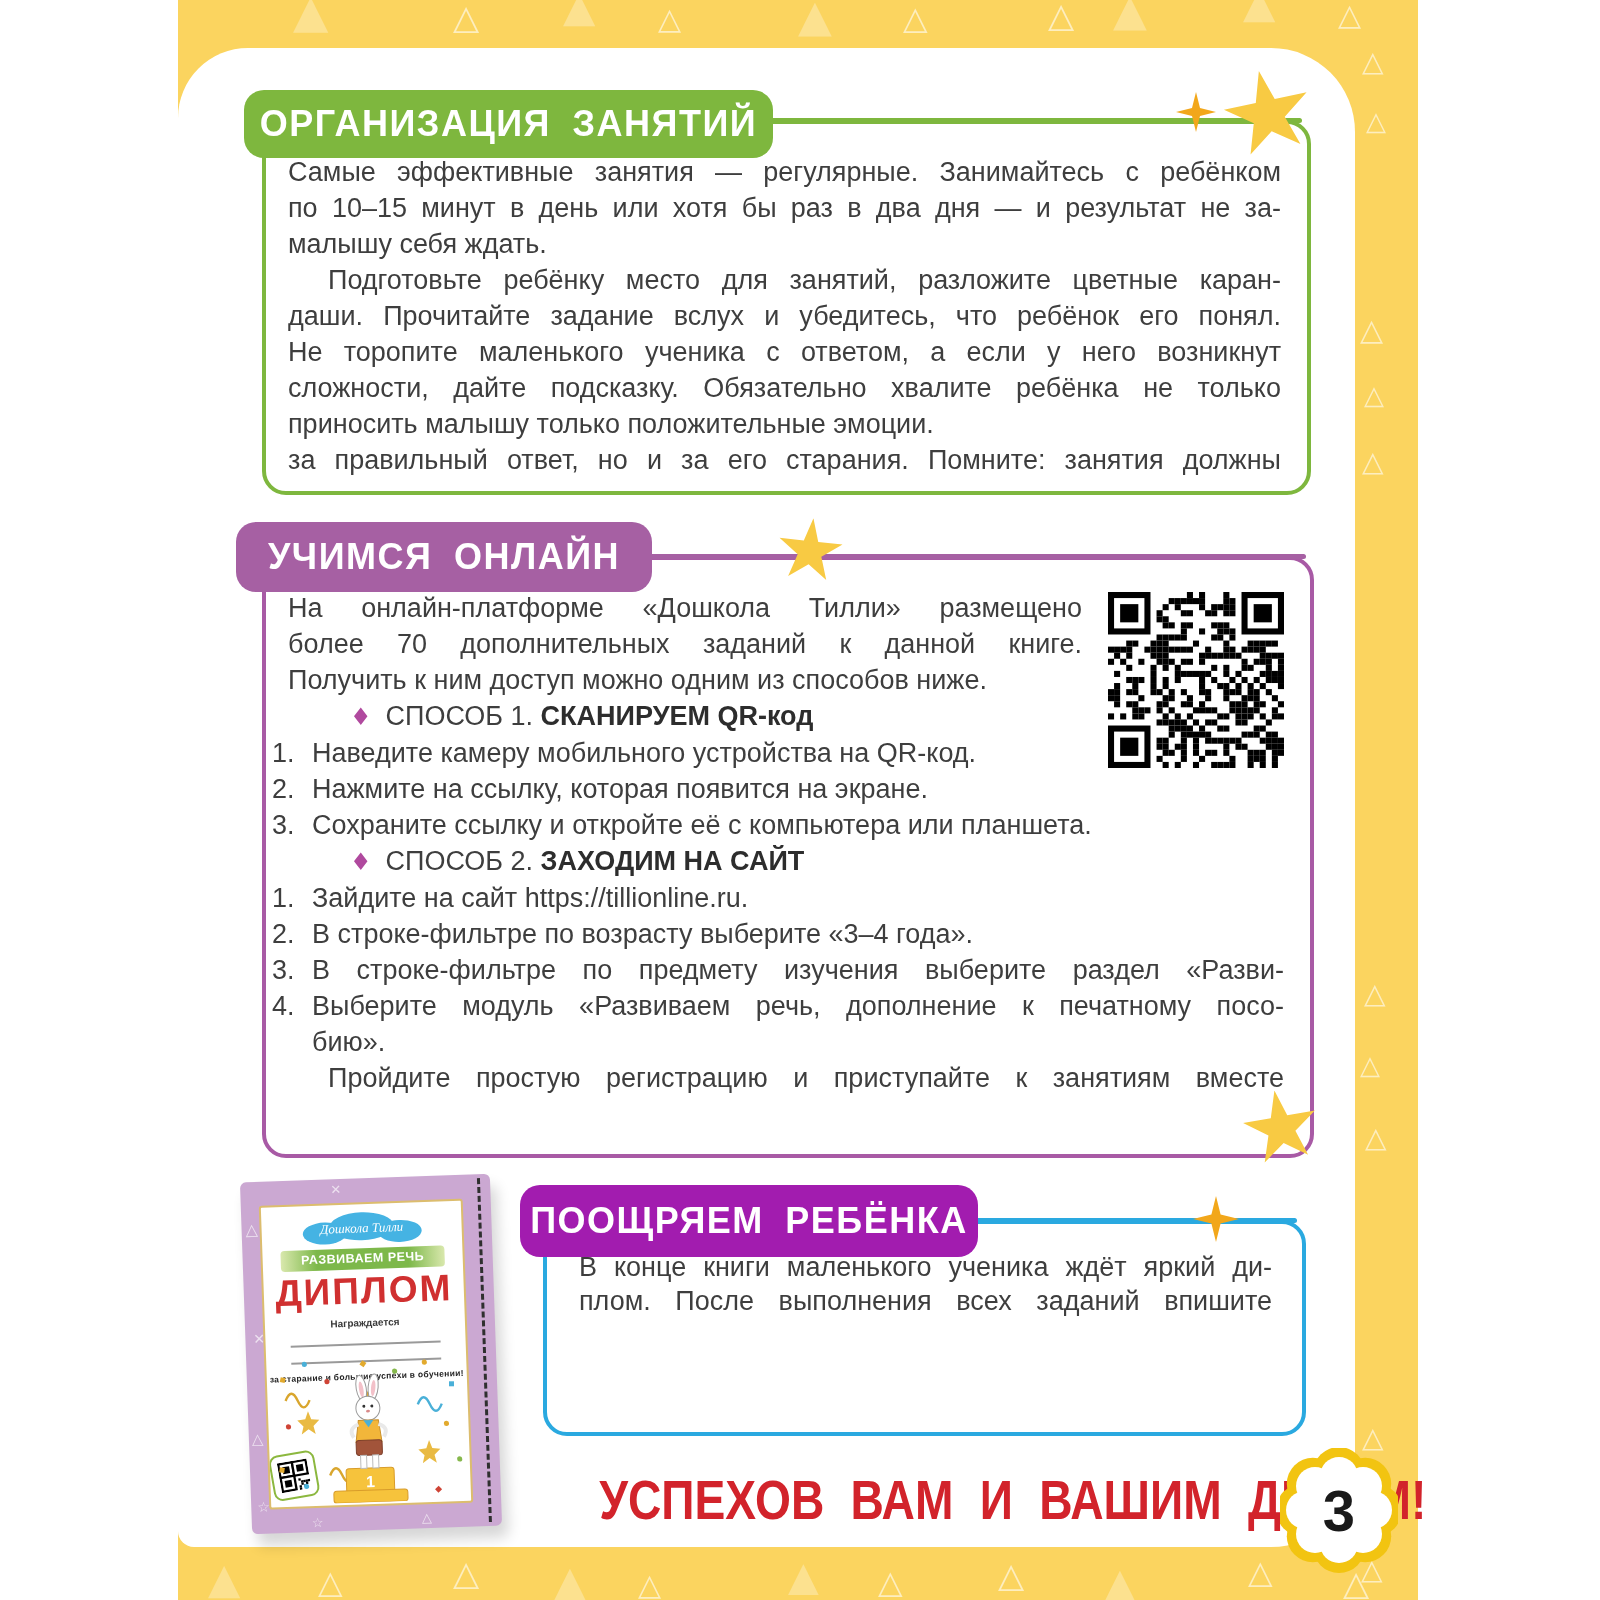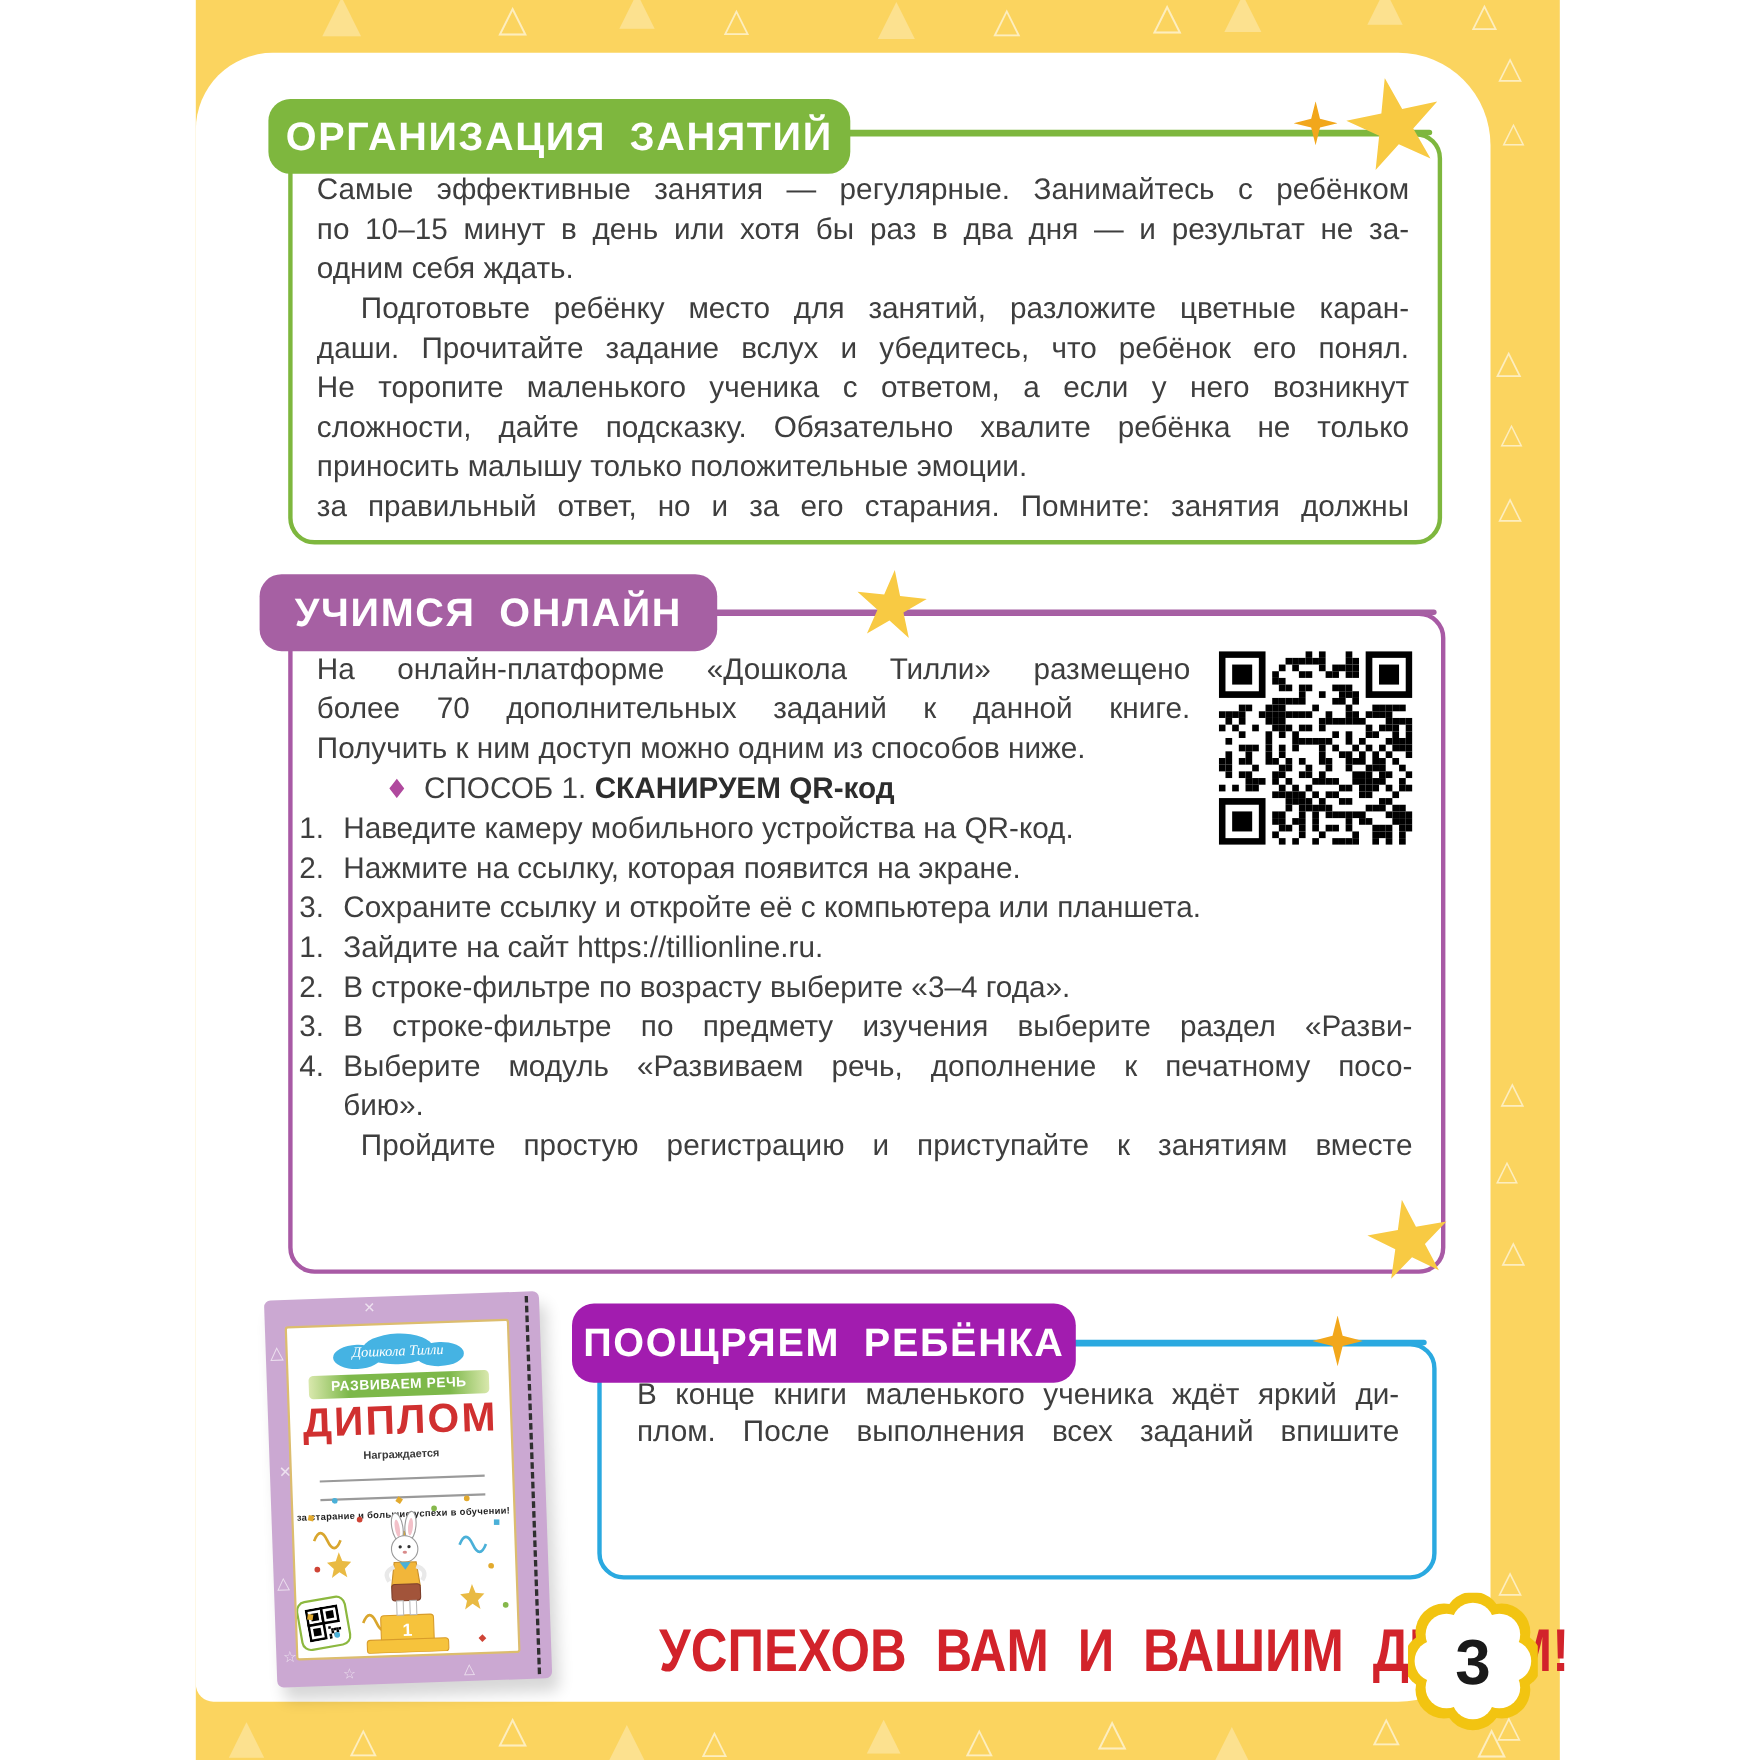--- a/index.html
+++ b/index.html
@@ -100,21 +100,21 @@
   </div>
 
 <div class="panel"></div>
 
 <div class="hline" style="left:770px;top:118px;width:532px;background:#7eb73e;"></div>
 <div class="sbox" style="left:262px;top:120px;width:1041px;height:367px;border:4px solid #7eb73e;">
   <div class="content" style="left:22px;right:26px;top:30px;">
     <div class="par">
         <div class="jline">Самые эффективные занятия — регулярные. Занимайтесь с ребёнком</div>
         <div class="jline">по 10–15 минут в день или хотя бы раз в два дня — и результат не за-</div>
-        <div class="jline last">одним себя ждать.</div>
+        <div class="jline last">малышу себя ждать.</div>
       </div>
     <div class="par">
         <div class="jline" style="text-indent: 40px;">Подготовьте ребёнку место для занятий, разложите цветные каран-</div>
         <div class="jline">даши. Прочитайте задание вслух и убедитесь, что ребёнок его понял.</div>
         <div class="jline">Не торопите маленького ученика с ответом, а если у него возникнут</div>
         <div class="jline">сложности, дайте подсказку. Обязательно хвалите ребёнка не только</div>
         <div class="jline last">приносить малышу только положительные эмоции.</div>
         <div class="jline">за правильный ответ, но и за его старания. Помните: занятия должны</div>
       </div>
   </div>
@@ -474,20 +474,23 @@
       <div>
           <div class="jline last">Нажмите на ссылку, которая появится на экране.</div>
         </div>
     </div>
     <div class="step">
       <span class="num">3.</span>
       <div>
           <div class="jline last">Сохраните ссылку и откройте её с компьютера или планшета.</div>
         </div>
     </div>
+    <div class="method">
+      <span class="diamond">♦</span><span>СПОСОБ 2.</span>&nbsp;<b>ЗАХОДИМ НА САЙТ</b>
+    </div>
     <div class="step">
       <span class="num">1.</span>
       <div>
           <div class="jline last">Зайдите на сайт https://tillionline.ru.</div>
         </div>
     </div>
     <div class="step">
       <span class="num">2.</span>
       <div>
           <div class="jline last">В строке-фильтре по возрасту выберите «3–4 года».</div>

